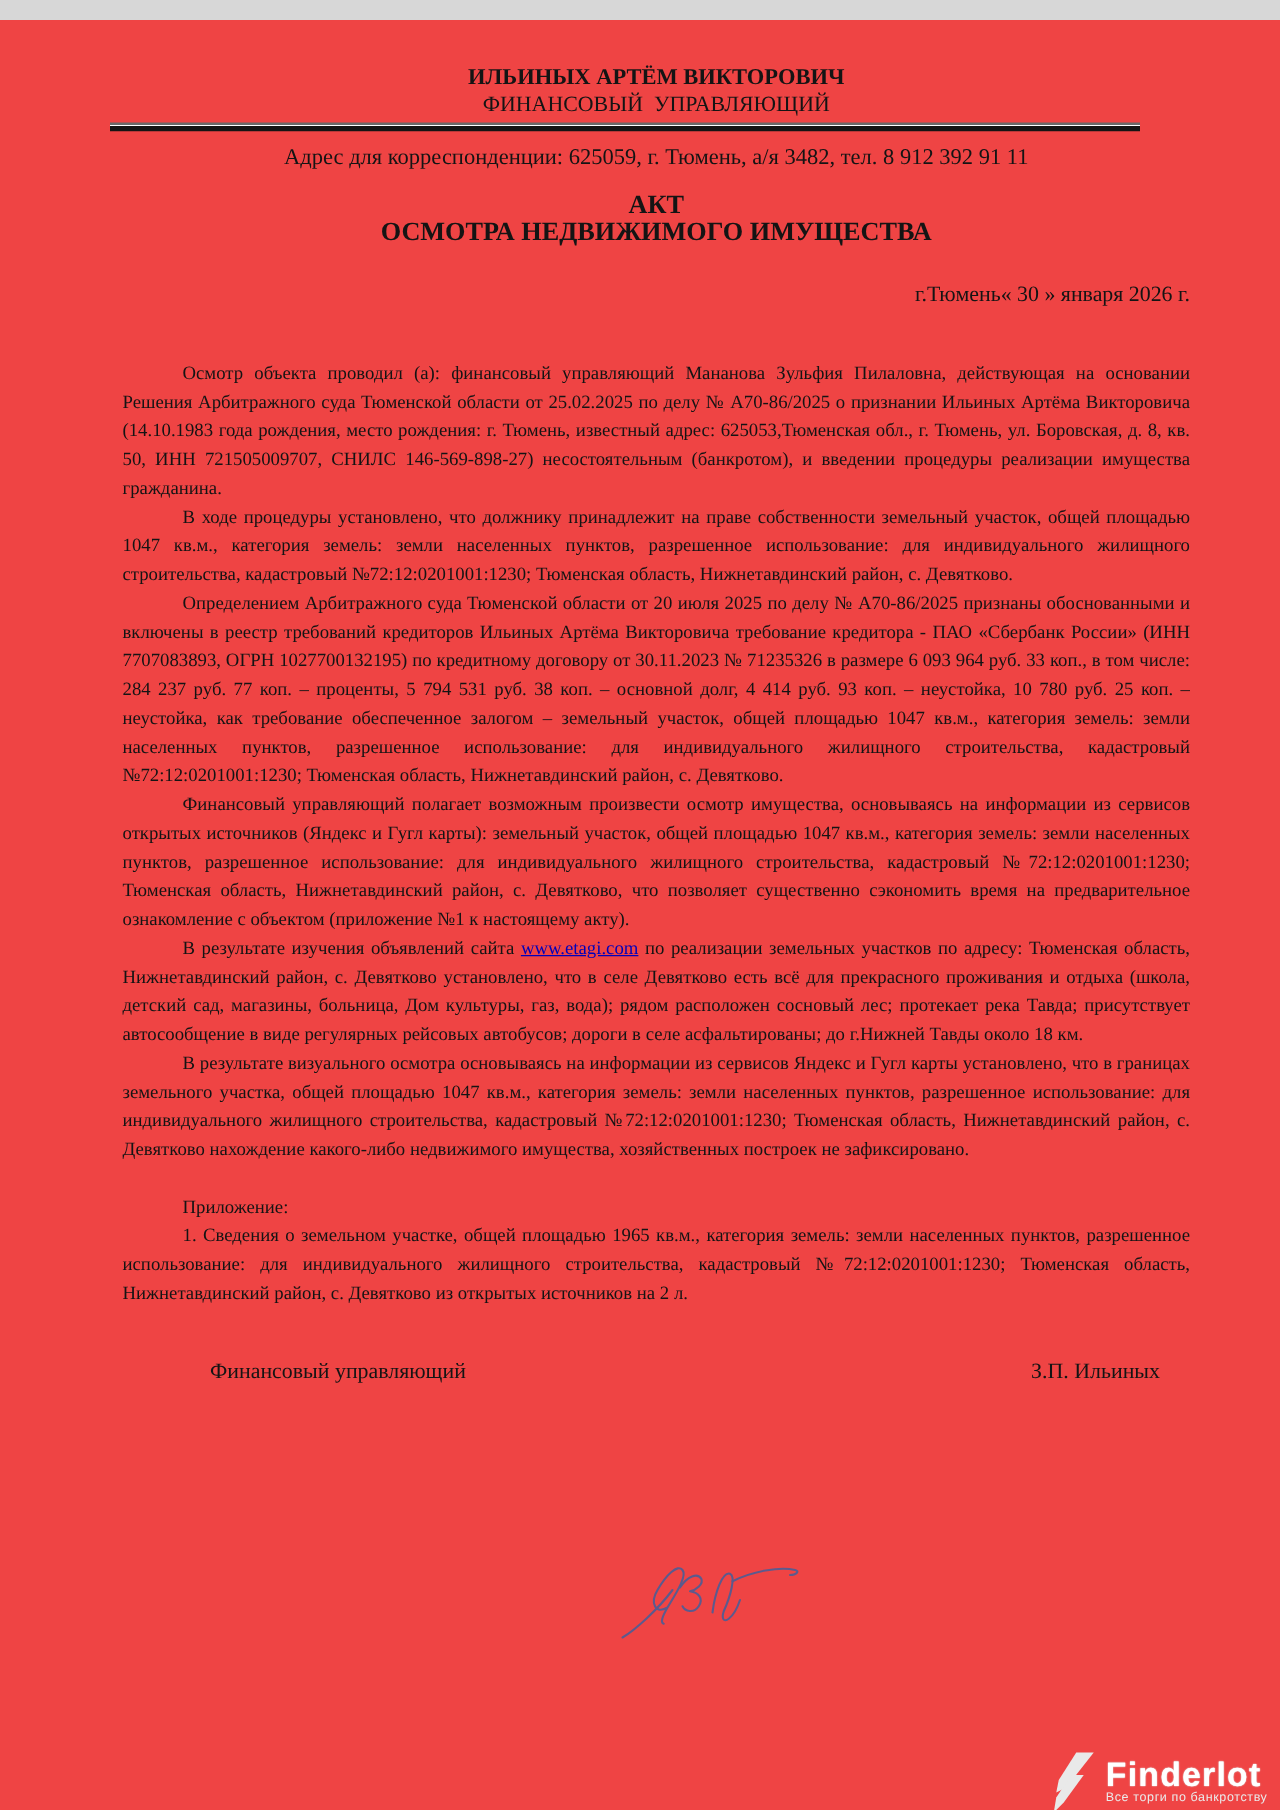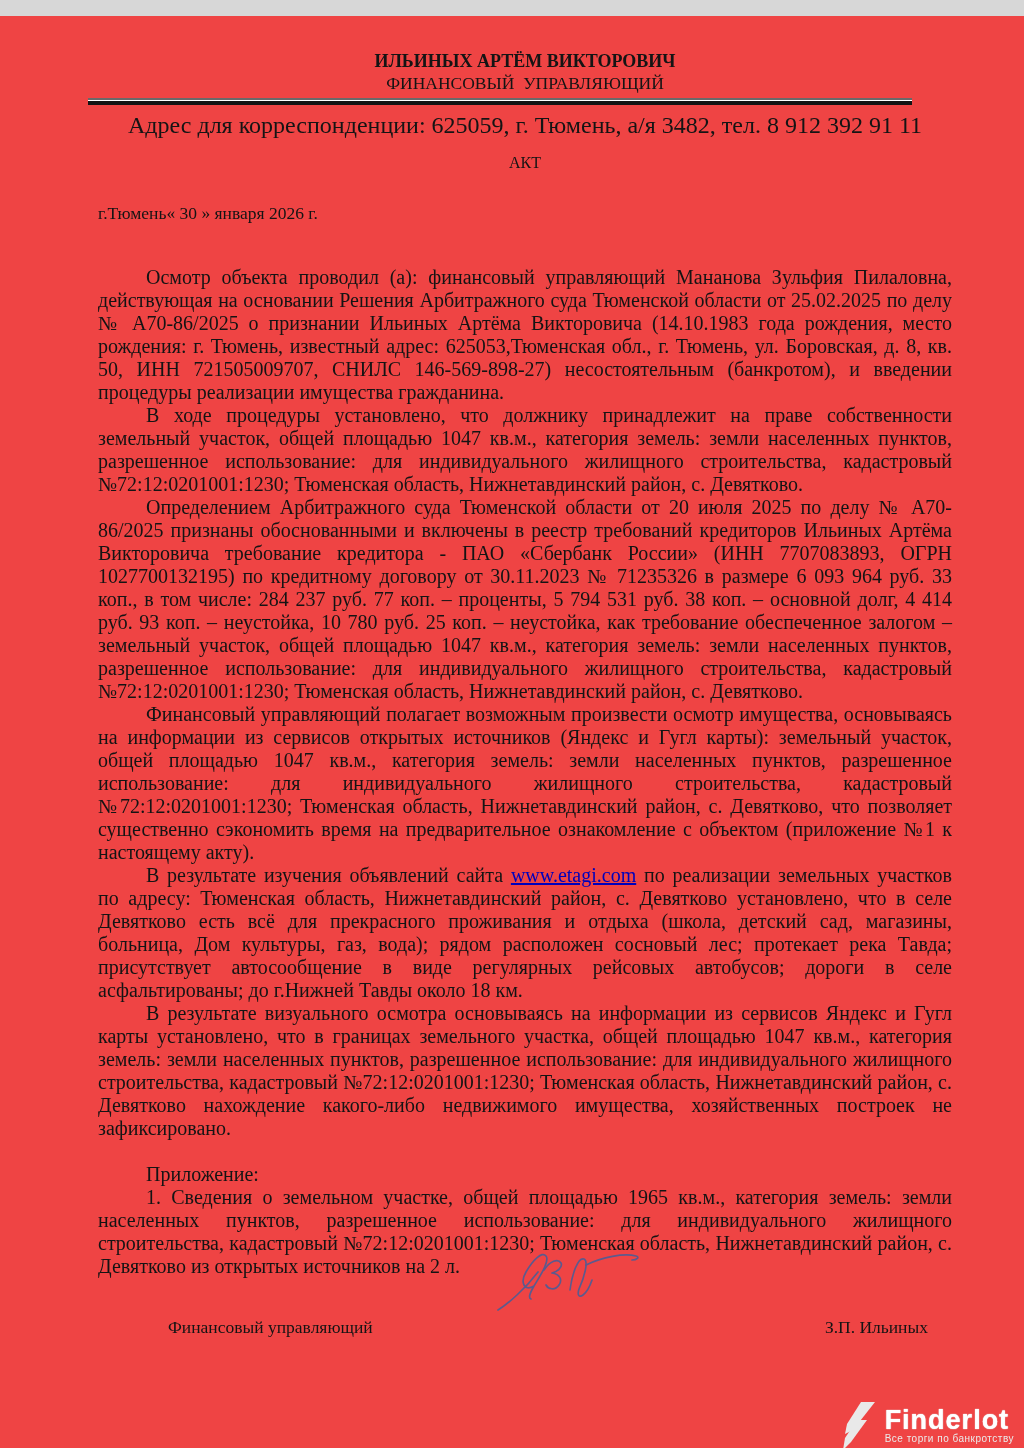--- a/index.html
+++ b/index.html
@@ -14,29 +14,29 @@
     color:#141414;
     overflow:hidden;
   }
   
   .lh{text-align:center;line-height:22px;font-size:17.5px;white-space:pre-wrap;}
   .lh.b{font-weight:bold;font-size:18px;}
   .rule{
     height:7px;width:824px;margin:4px 0 0 -10px;
     background:linear-gradient(#6a6a6a 0 2px,#ffffff 2px 3px,#141414 3px 100%);
   }
-  .addr{text-align:center;font-size:24px;line-height:22px;margin-top:9px;}
+  .addr{text-align:center;font-size:18px;line-height:22px;margin-top:9px;}
   
-  .doc-title{margin-top:16px;text-align:center;font-weight:normal;font-size:16px;line-height:22px;}
+  .doc-title{margin-top:16px;text-align:center;font-weight:bold;font-size:21px;line-height:22px;}
   
-  .pd-row{margin-top:28px;display:flex;justify-content:flex-start;font-size:17.5px;line-height:22px;}
+  .pd-row{margin-top:28px;display:flex;justify-content:flex-end;font-size:17.5px;line-height:22px;}
   
   .body-text{margin-top:42px;}
   p.para{
-    margin:0;font-size:20px;line-height:23px;
+    margin:0;font-size:15px;line-height:23px;
     text-align:justify;text-indent:48px;
   }
   p.spacer{margin:0;height:23px;}
   .run-r{font-style:normal;}
   .run-i{}
   .run-u{}
   a.run-a{color:#0000bb;text-decoration:underline;cursor:pointer;}
   
   .sig-row{
     margin-top:38px;display:flex;justify-content:space-between;
@@ -69,20 +69,21 @@
 
   <div>
     <div class="lh b">ИЛЬИНЫХ АРТЁМ ВИКТОРОВИЧ</div>
     <div class="lh">ФИНАНСОВЫЙ  УПРАВЛЯЮЩИЙ</div>
   </div>
   <div class="rule"></div>
   <div class="addr">Адрес для корреспонденции: 625059, г. Тюмень, а/я 3482, тел. 8 912 392 91 11</div>
 
   <div class="doc-title">
     <div>АКТ</div>
+    <div>ОСМОТРА НЕДВИЖИМОГО ИМУЩЕСТВА</div>
   </div>
 
   <div class="pd-row">
     <span>г.Тюмень</span>
     <span>« 30 » января 2026 г.</span>
   </div>
 
   <div class="body-text">
     <p class="para"><span class="run-r">Осмотр объекта проводил (а): финансовый управляющий Мананова Зульфия Пилаловна, действующая на основании Решения Арбитражного суда Тюменской области от 25.02.2025 по делу № А70-86/2025  о признании Ильиных Артёма Викторовича (14.10.1983 года рождения, место рождения: г. Тюмень, известный адрес: 625053,Тюменская обл., г. Тюмень, ул. Боровская, д. 8, кв. 50, ИНН 721505009707, СНИЛС 146-569-898-27) несостоятельным (банкротом), и введении процедуры реализации имущества гражданина.</span></p>
     <p class="para"><span class="run-r">В ходе процедуры установлено, что должнику принадлежит на праве собственности </span><span class="run-i">земельный участок, общей площадью 1047 кв.м., категория земель: земли населенных пунктов, разрешенное использование: для индивидуального жилищного строительства, кадастровый №72:12:0201001:1230; Тюменская область, Нижнетавдинский район, с. Девятково.</span></p>

